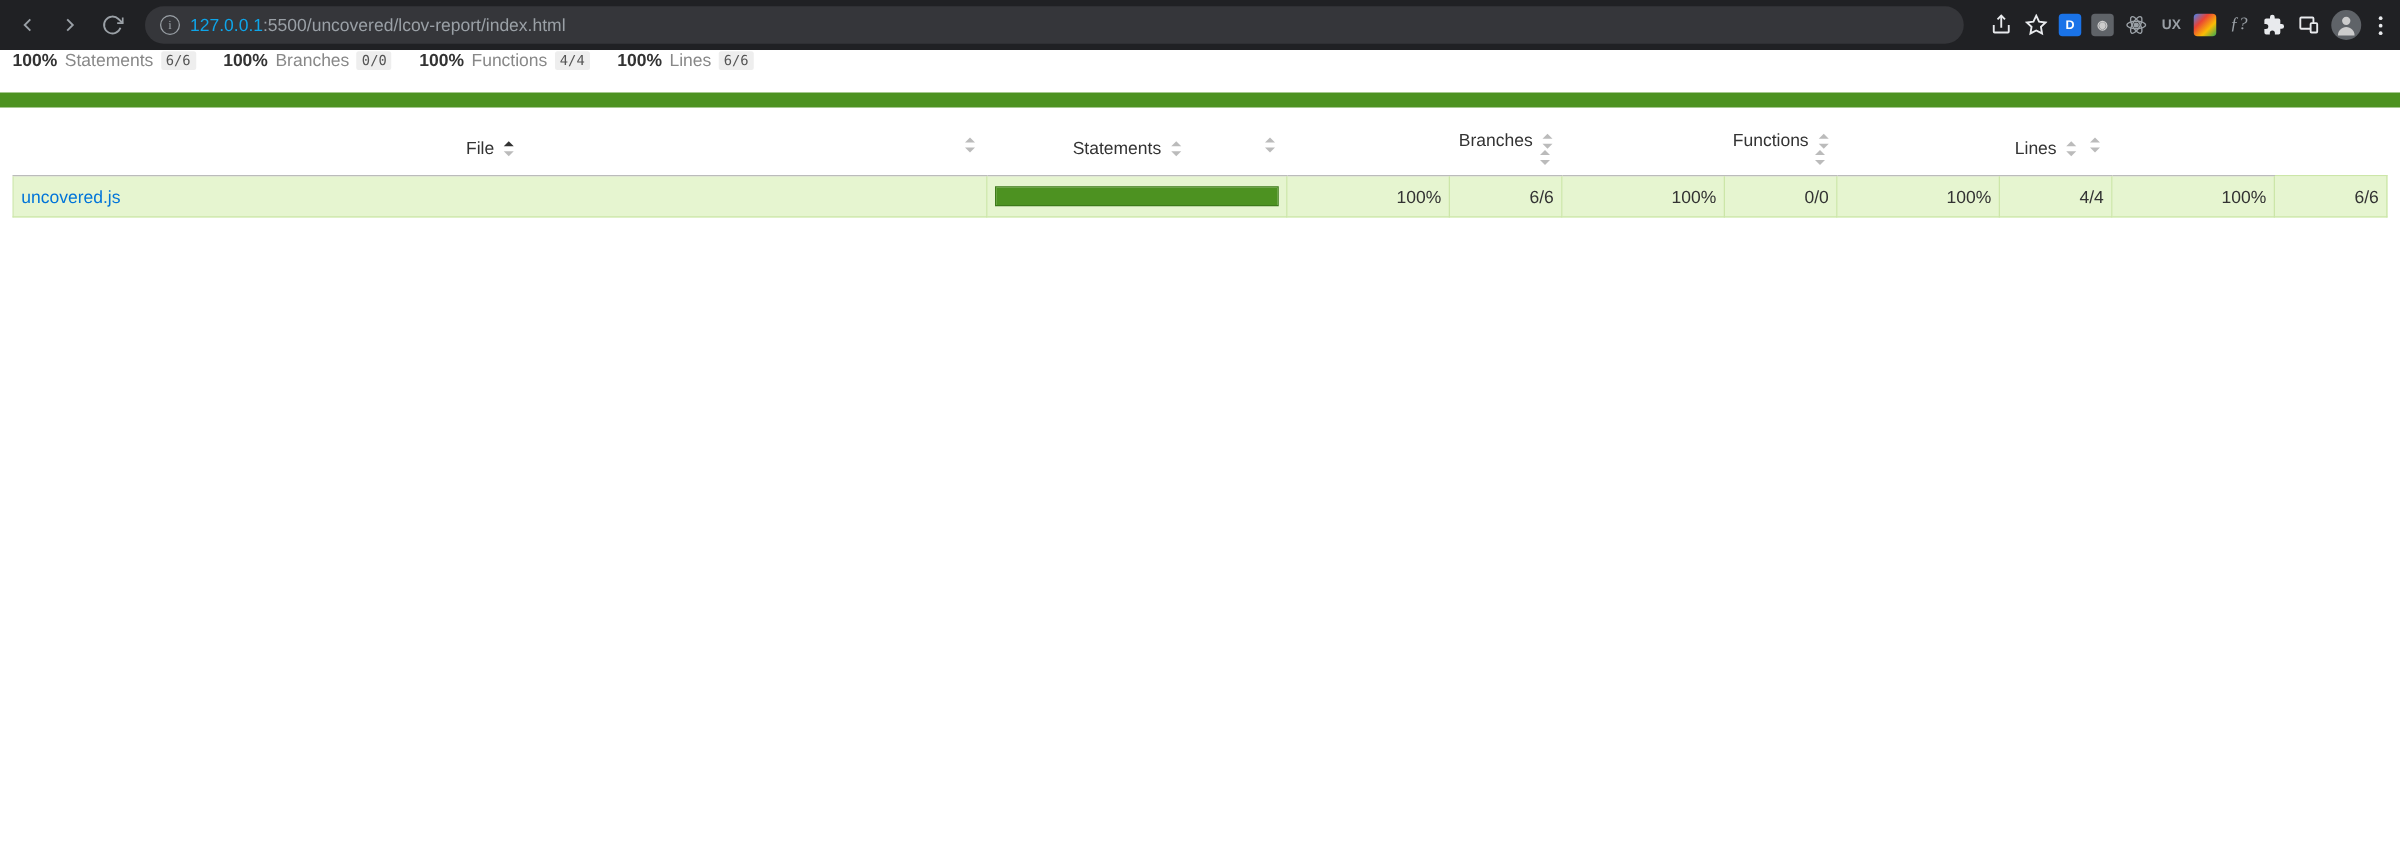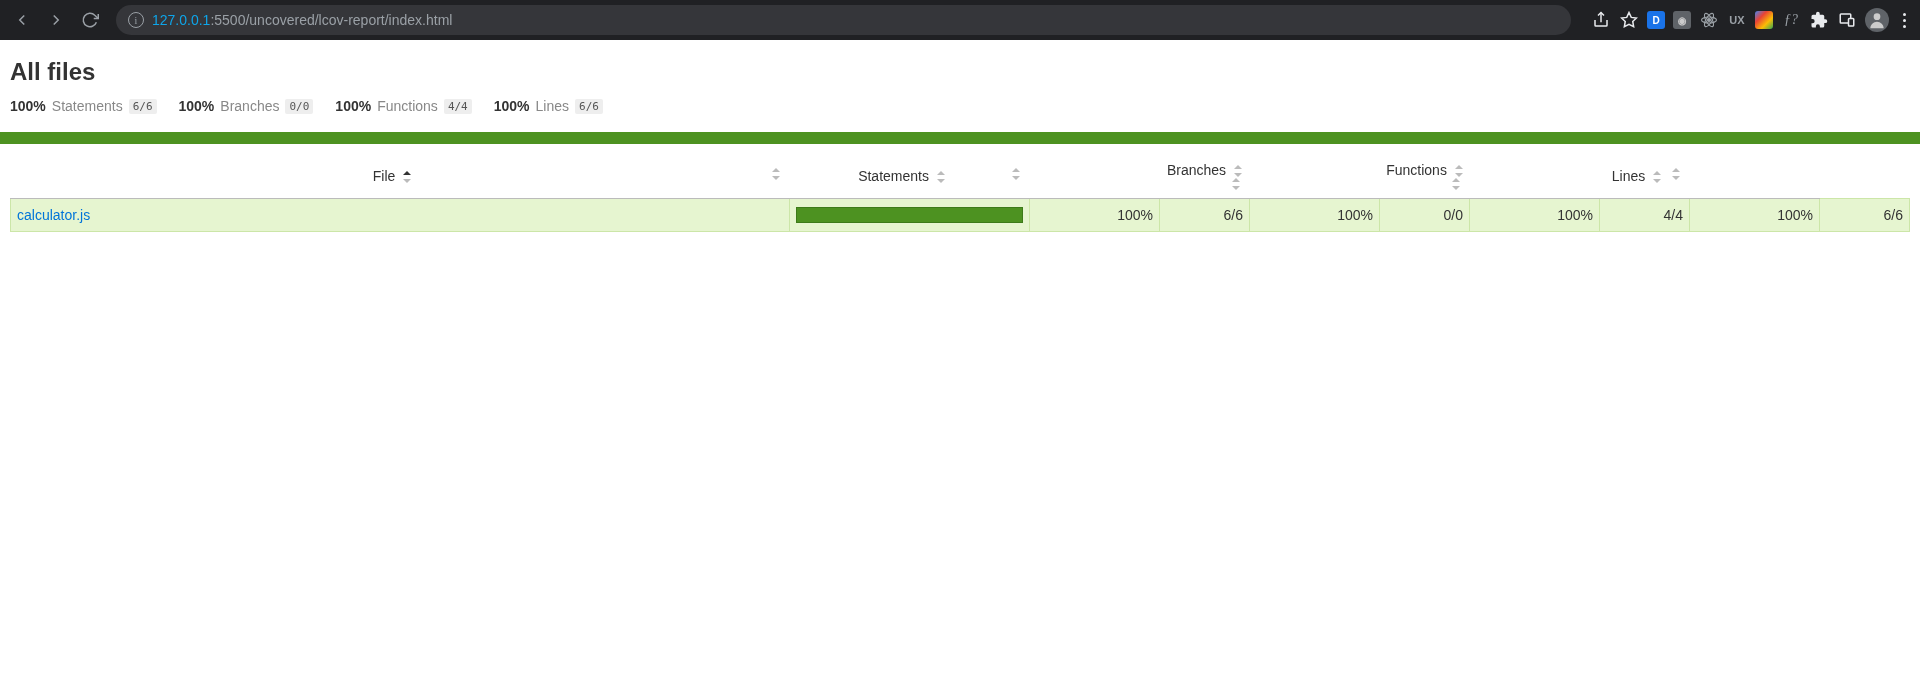--- a/index.html
+++ b/index.html
@@ -192,21 +192,20 @@
     </div>
     <div class="menu-dots">
       <span></span>
         <span></span>
         <span></span>
     </div>
   </div>
 </div>
 
 <div class="wrapper">
-  <h1>All files</h1>
 
   <div class="summary-line">
     <div class="summary-item">
       <span class="summary-pct">100%</span>
       <span class="summary-label">Statements</span>
       <span class="summary-frac">6/6</span>
     </div>
     <div class="summary-item">
       <span class="summary-pct">100%</span>
       <span class="summary-label">Branches</span>
@@ -259,21 +258,21 @@
         <span>Lines</span>
         <span class="sort-arrows"></span>
         <span class="sort-arrows th-right-sorter"></span>
       </th>
       <th class="pct-col"></th>
     </tr>
   </thead>
   <tbody>
     <tr class="row-high">
       <td class="file">
-        <a href="#">calculator.js</a>
+        <a href="#">uncovered.js</a>
       </td>
       <td class="pic-col">
         <div class="chart">
           <div class="fill" style="width:100%"></div>
         </div>
       </td>
       <td class="pct-col">100%</td>
       <td class="abs-col">6/6</td>
       <td class="pct-col">100%</td>
       <td class="abs-col">0/0</td>

